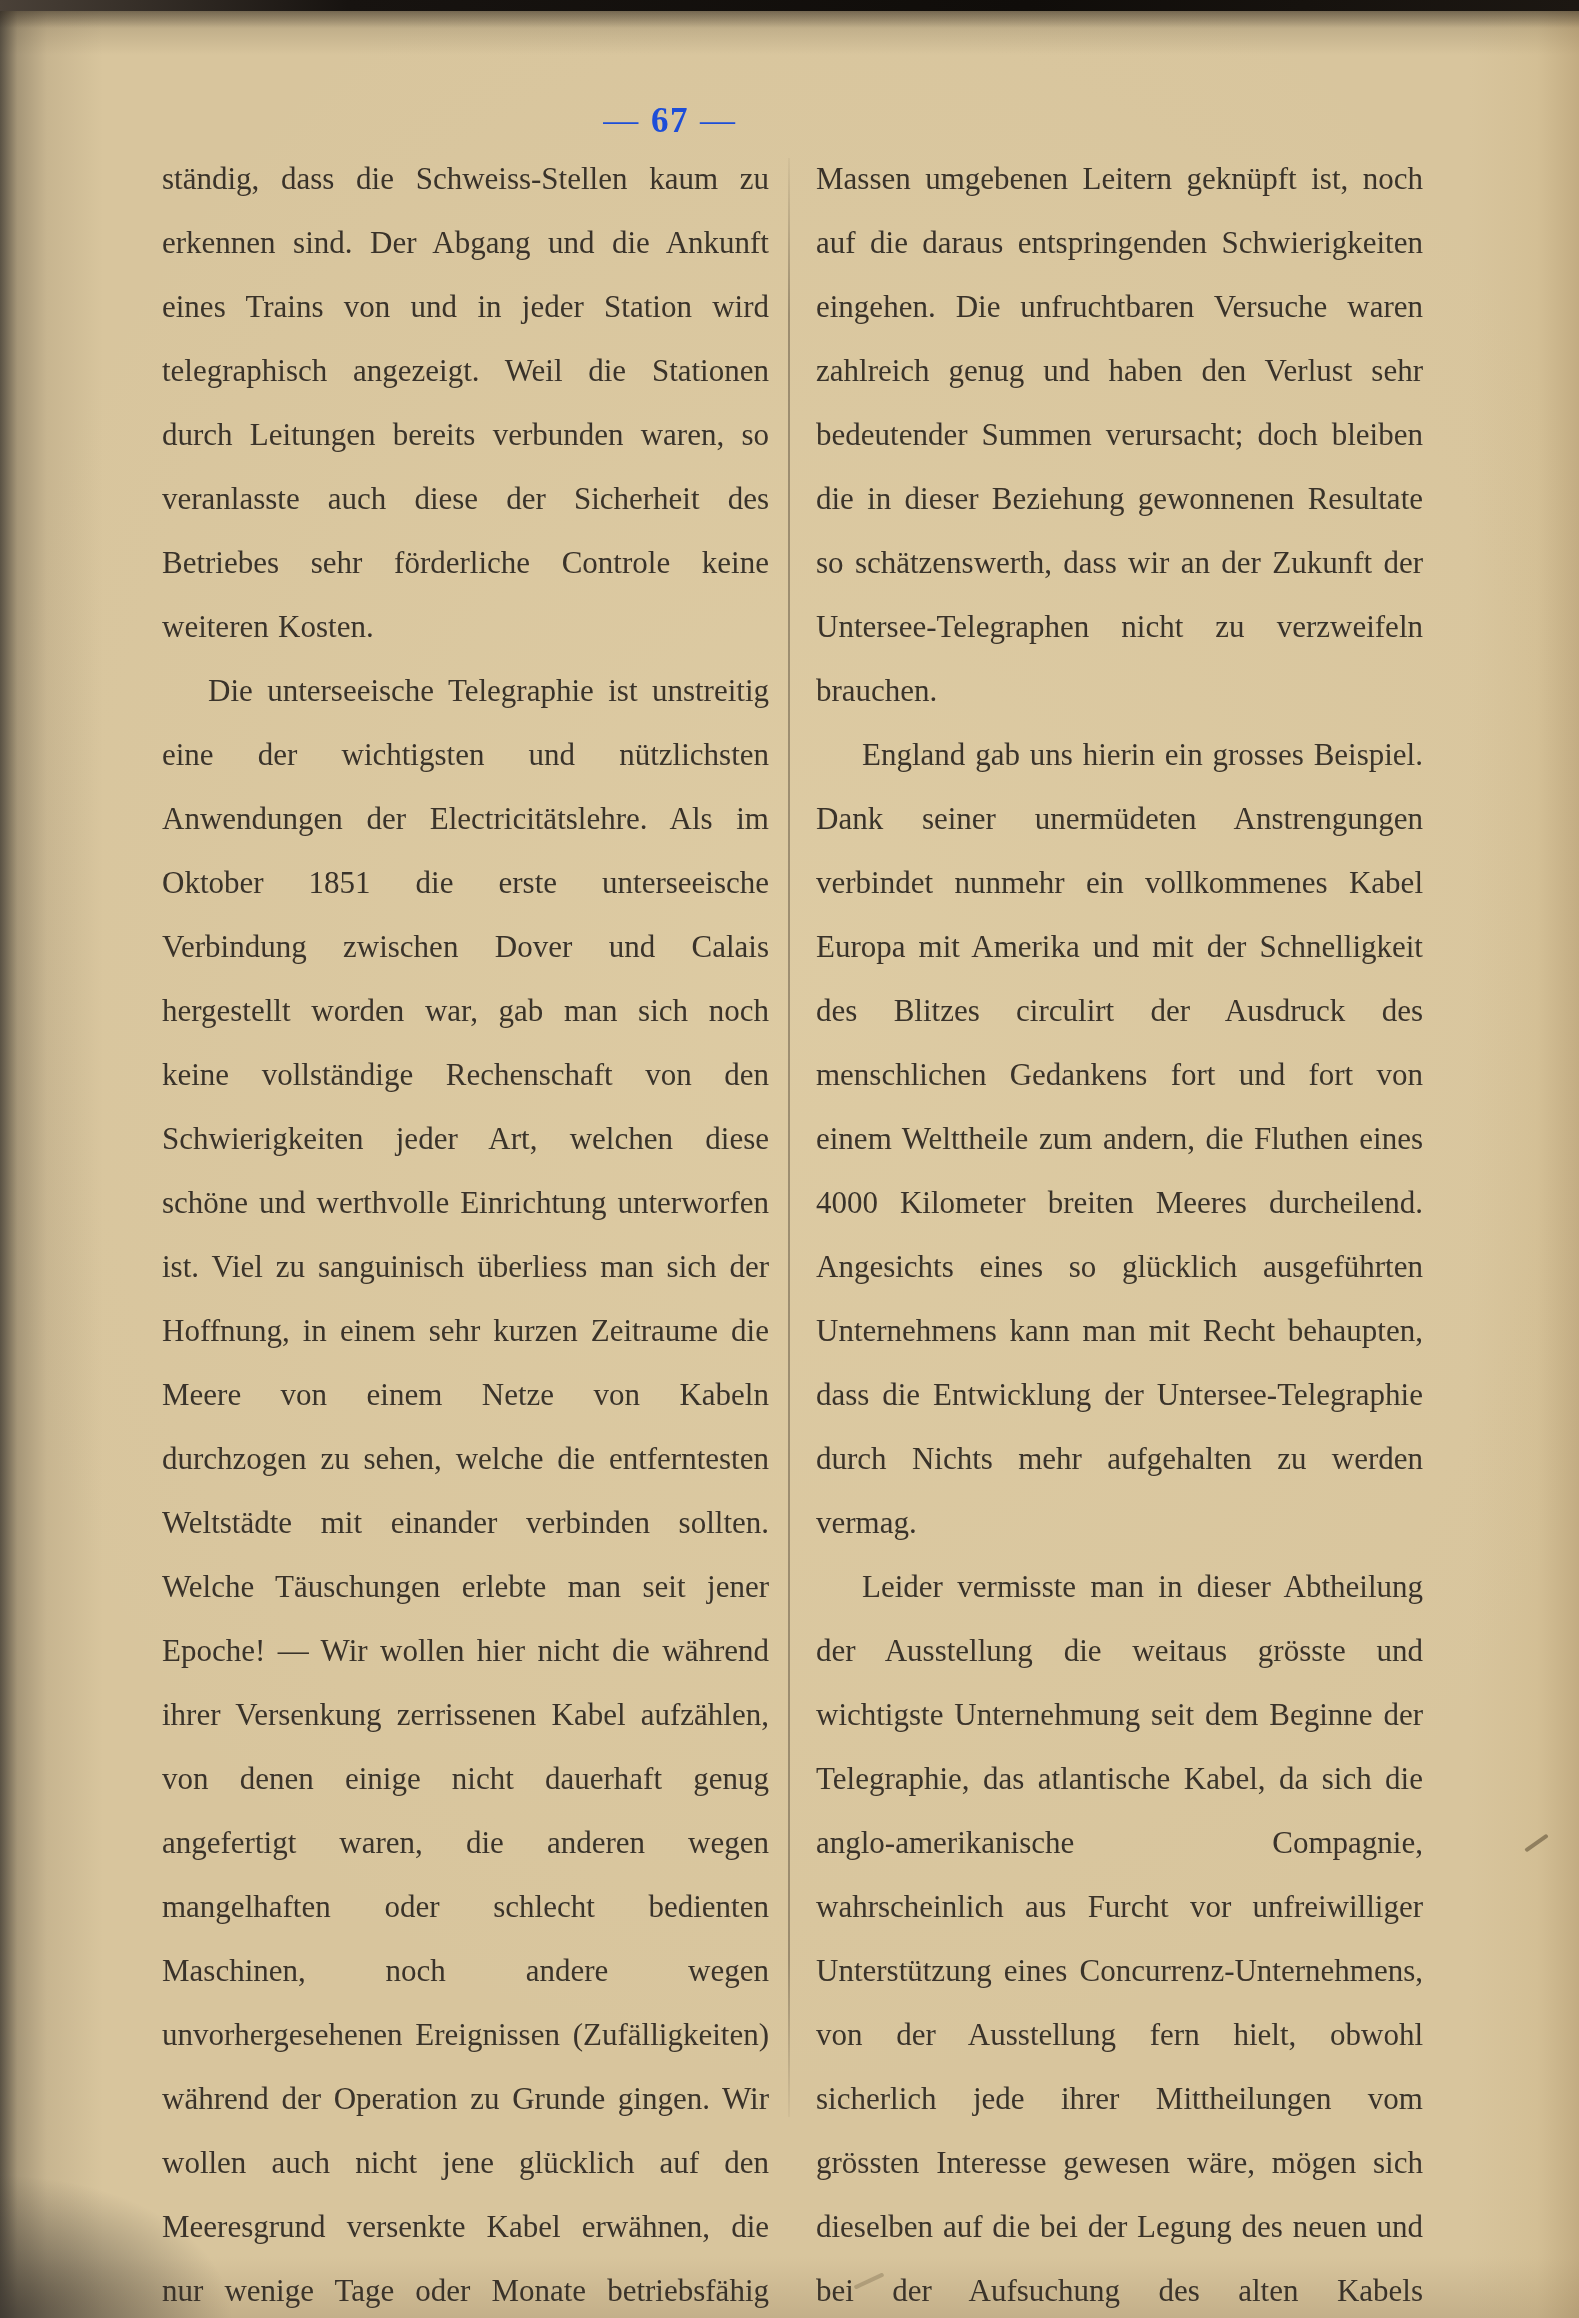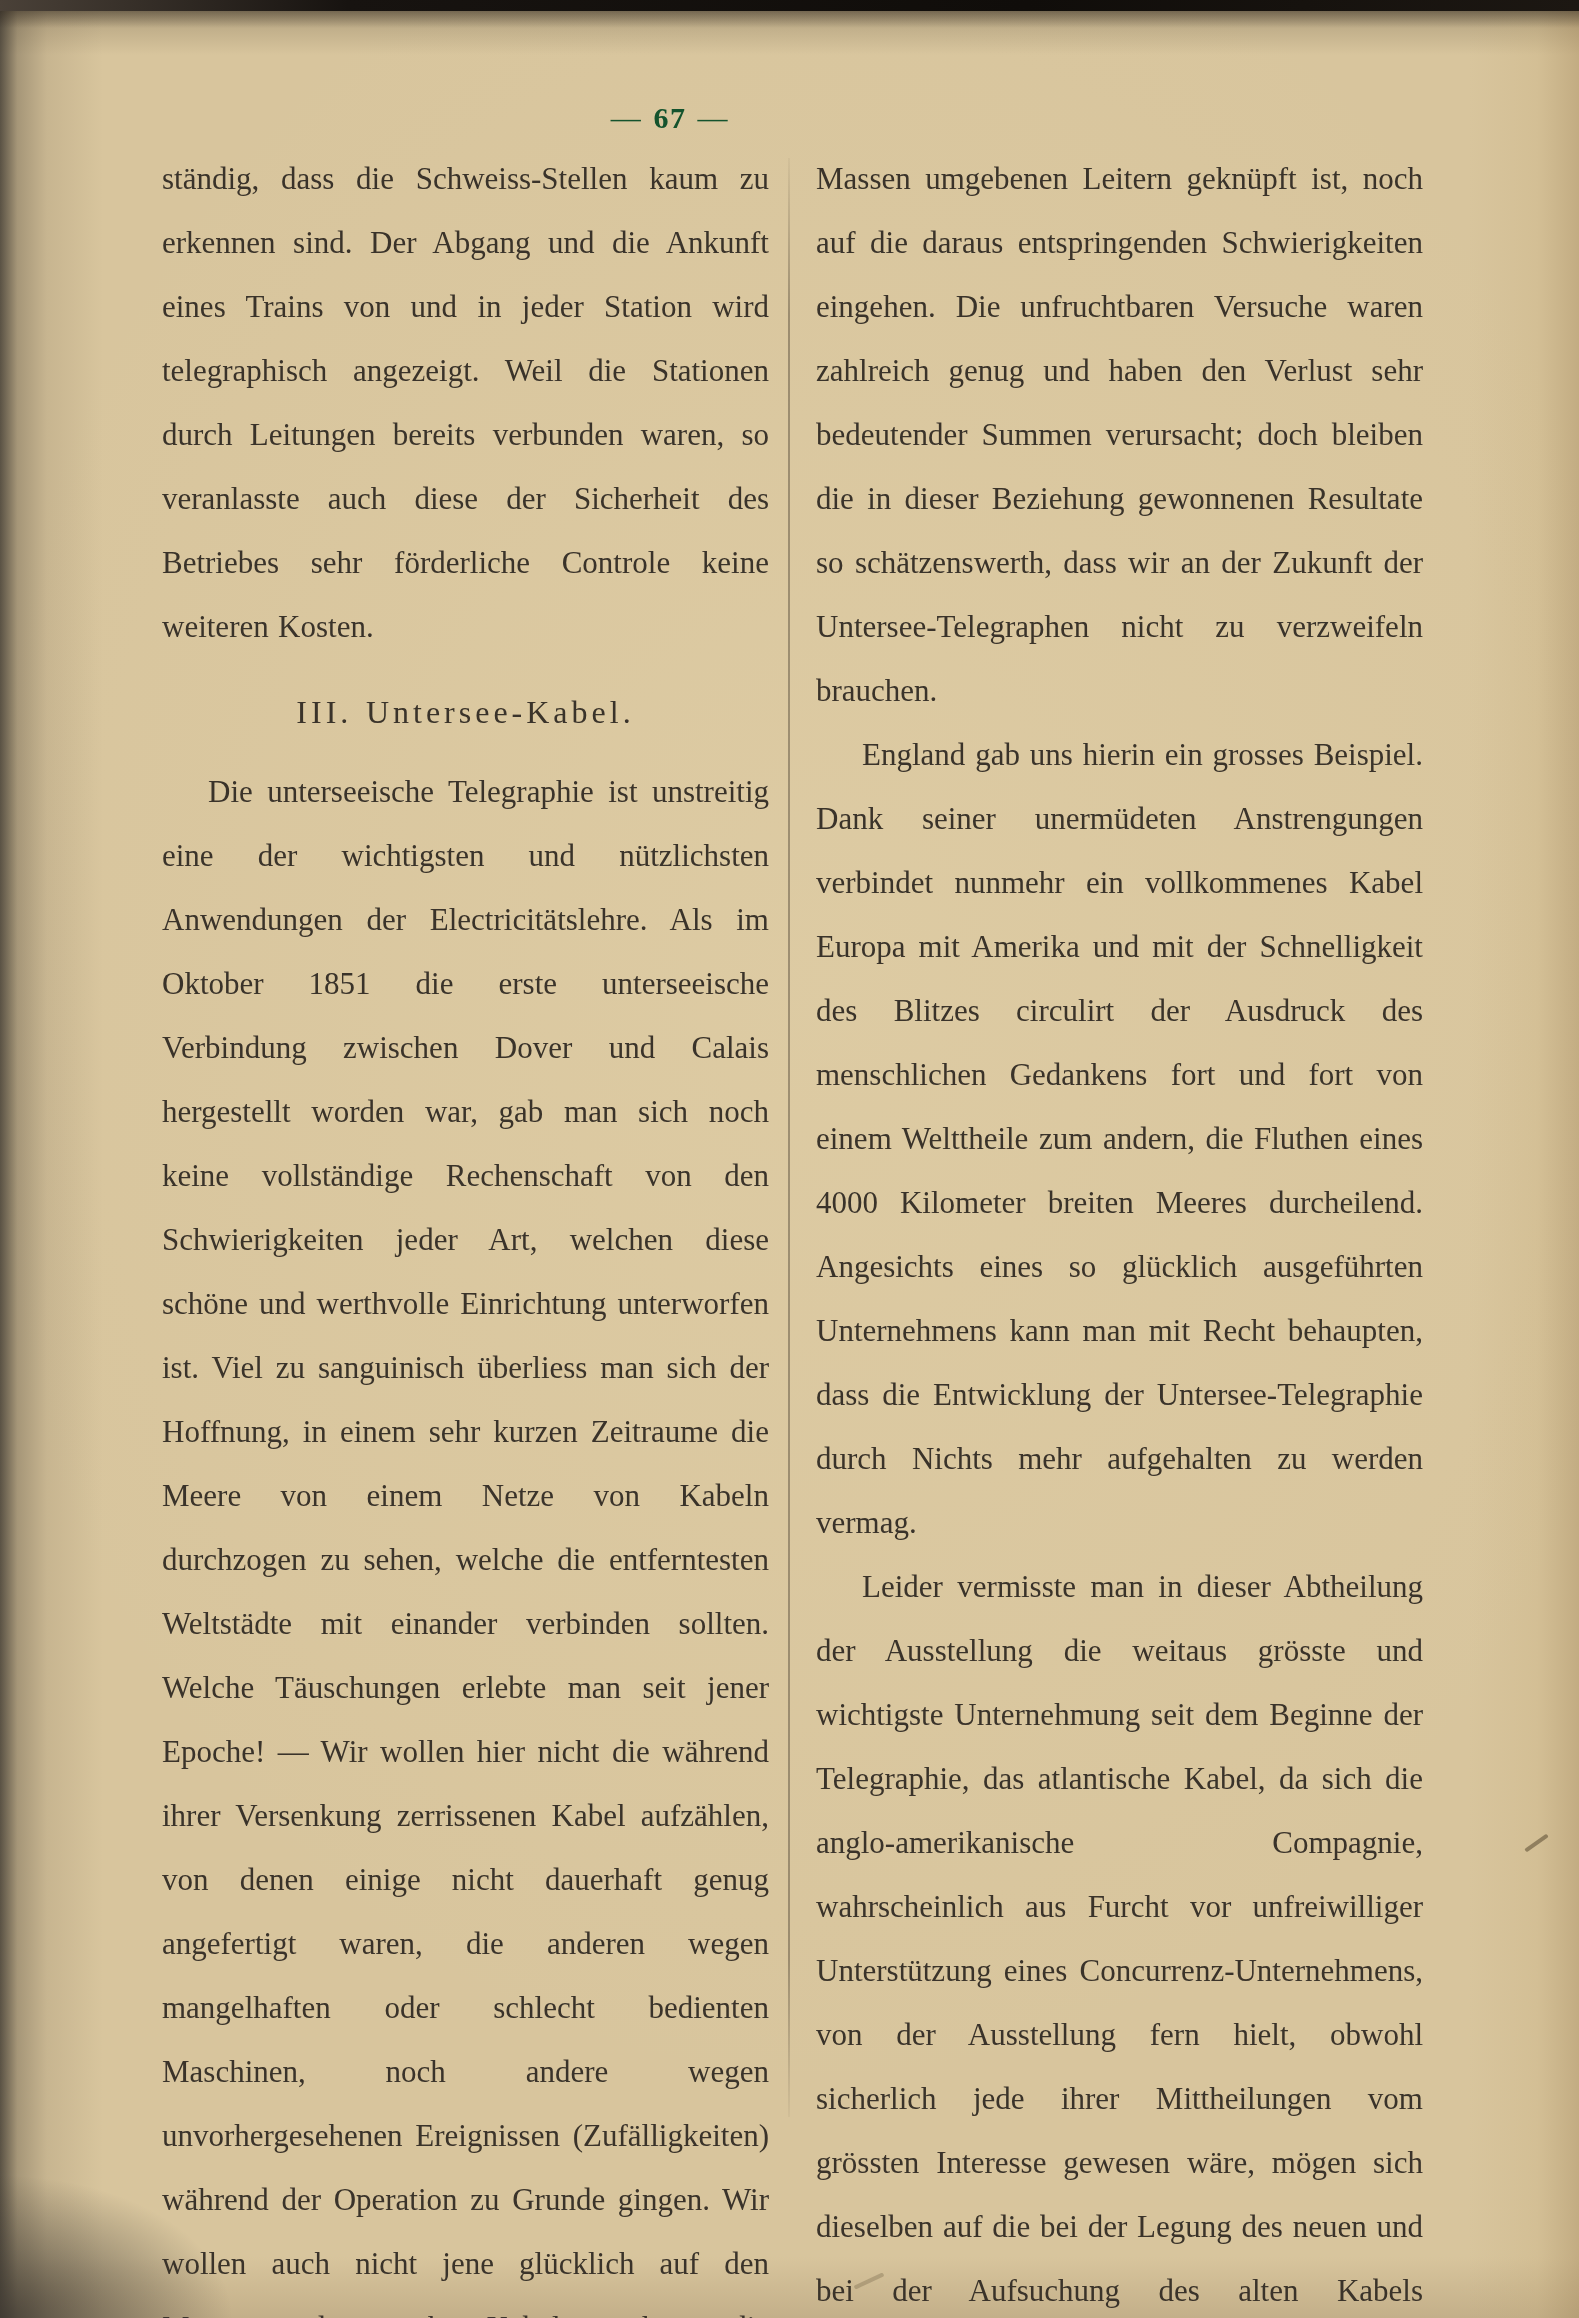--- a/index.html
+++ b/index.html
@@ -32,21 +32,21 @@
   }
   .ink-mark{
     position:absolute; background:rgba(90,75,50,0.55); border-radius:1.6px;
   }
   .mark-right{ left:1523px; top:1841px; width:27px; height:4px; transform:rotate(-35deg); }
   .mark-bottom{ left:853px; top:2279px; width:32px; height:4px; transform:rotate(-25deg); opacity:.5; }
 
   
   .page-header{
     position:absolute; top:101px; left:0; width:1340px;
-    text-align:center; font-size:30px; letter-spacing:1.6px; color:#14532d;
+    text-align:center; font-size:35px; letter-spacing:1.6px; color:#1d4ed8;
   }
   .page-header .num{ font-weight:bold; padding:0 11px; }
 
   
   .columns{
     position:absolute; left:162px; top:147px; width:1261px;
     display:flex; gap:47px;
   }
   .col{
     width:607px;
@@ -85,21 +85,20 @@
 
 <div class="page-header">
   <span>—</span><span class="num">67</span><span>—</span>
 </div>
 
 <div class="col-divider"></div>
 
 <div class="columns">
   <div class="col">
     <p>ständig, dass die Schweiss-Stellen kaum zu erkennen sind. Der Abgang und die Ankunft eines Trains von und in jeder Station wird telegraphisch angezeigt. Weil die Stationen durch Leitungen bereits verbunden waren, so veranlasste auch diese der Sicherheit des Betriebes sehr förderliche Controle keine weiteren Kosten.</p>
-    <h3 class="section-heading">III. Untersee-Kabel.</h3>
     <p class="indent">Die unterseeische Telegraphie ist unstreitig eine der wichtigsten und nützlichsten Anwendungen der Electricitätslehre. Als im Oktober 1851 die erste unterseeische Verbindung zwischen Dover und Calais hergestellt worden war, gab man sich noch keine vollständige Rechenschaft von den Schwierigkeiten jeder Art, welchen diese schöne und werthvolle Einrichtung unterworfen ist. Viel zu sanguinisch überliess man sich der Hoffnung, in einem sehr kurzen Zeitraume die Meere von einem Netze von Kabeln durchzogen zu sehen, welche die entferntesten Weltstädte mit einander verbinden sollten. Welche Täuschungen erlebte man seit jener Epoche! — Wir wollen hier nicht die während ihrer Versenkung zerrissenen Kabel aufzählen, von denen einige nicht dauerhaft genug angefertigt waren, die anderen wegen mangelhaften oder schlecht bedienten Maschinen, noch andere wegen unvorhergesehenen Ereignissen (Zufälligkeiten) während der Operation zu Grunde gingen. Wir wollen auch nicht jene glücklich auf den Meeresgrund versenkte Kabel erwähnen, die nur wenige Tage oder Monate betriebsfähig waren, weil entweder ihre äussere Umhüllung allsogleich zerstört wurde, oder weil wegen ihrer mangelhaften Isolirung der Electricitäts-Verlust allzu beträchtlich war. Wir wollen ebensowenig auf die ganz besonderen Bedingungen, an welche die Fortpflanzung der Electricität in langen, von isolirenden</p>
   </div>
   <div class="col">
     <p>Massen umgebenen Leitern geknüpft ist, noch auf die daraus entspringenden Schwierigkeiten eingehen. Die unfruchtbaren Versuche waren zahlreich genug und haben den Verlust sehr bedeutender Summen verursacht; doch bleiben die in dieser Beziehung gewonnenen Resultate so schätzenswerth, dass wir an der Zukunft der Untersee-Telegraphen nicht zu verzweifeln brauchen.</p>
     <p class="indent">England gab uns hierin ein grosses Beispiel. Dank seiner unermüdeten Anstrengungen verbindet nunmehr ein vollkommenes Kabel Europa mit Amerika und mit der Schnelligkeit des Blitzes circulirt der Ausdruck des menschlichen Gedankens fort und fort von einem Welttheile zum andern, die Fluthen eines 4000 Kilometer breiten Meeres durcheilend. Angesichts eines so glücklich ausgeführten Unternehmens kann man mit Recht behaupten, dass die Entwicklung der Untersee-Telegraphie durch Nichts mehr aufgehalten zu werden vermag.</p>
     <p class="indent">Leider vermisste man in dieser Abtheilung der Ausstellung die weitaus grösste und wichtigste Unternehmung seit dem Beginne der Telegraphie, das atlantische Kabel, da sich die anglo-amerikanische Compagnie, wahrscheinlich aus Furcht vor unfreiwilliger Unterstützung eines Concurrenz-Unternehmens, von der Ausstellung fern hielt, obwohl sicherlich jede ihrer Mittheilungen vom grössten Interesse gewesen wäre, mögen sich dieselben auf die bei der Legung des neuen und bei der Aufsuchung des alten Kabels gebrauchten Maschinen, oder auf die Leistungen der beim Betriebe angewendeten Batterien und Apparate, oder auf Messungen über den jeweiligen Zustand der Kabel und deren Abhängigkeit von tellurischen Einflüssen bezogen haben.</p>
     <p class="indent">Die in der Ausstellung vorfindlichen Muster von Unterseekabeln stimmten darin</p>
     <div class="signature-mark">*</div>
   </div>
 </div>

